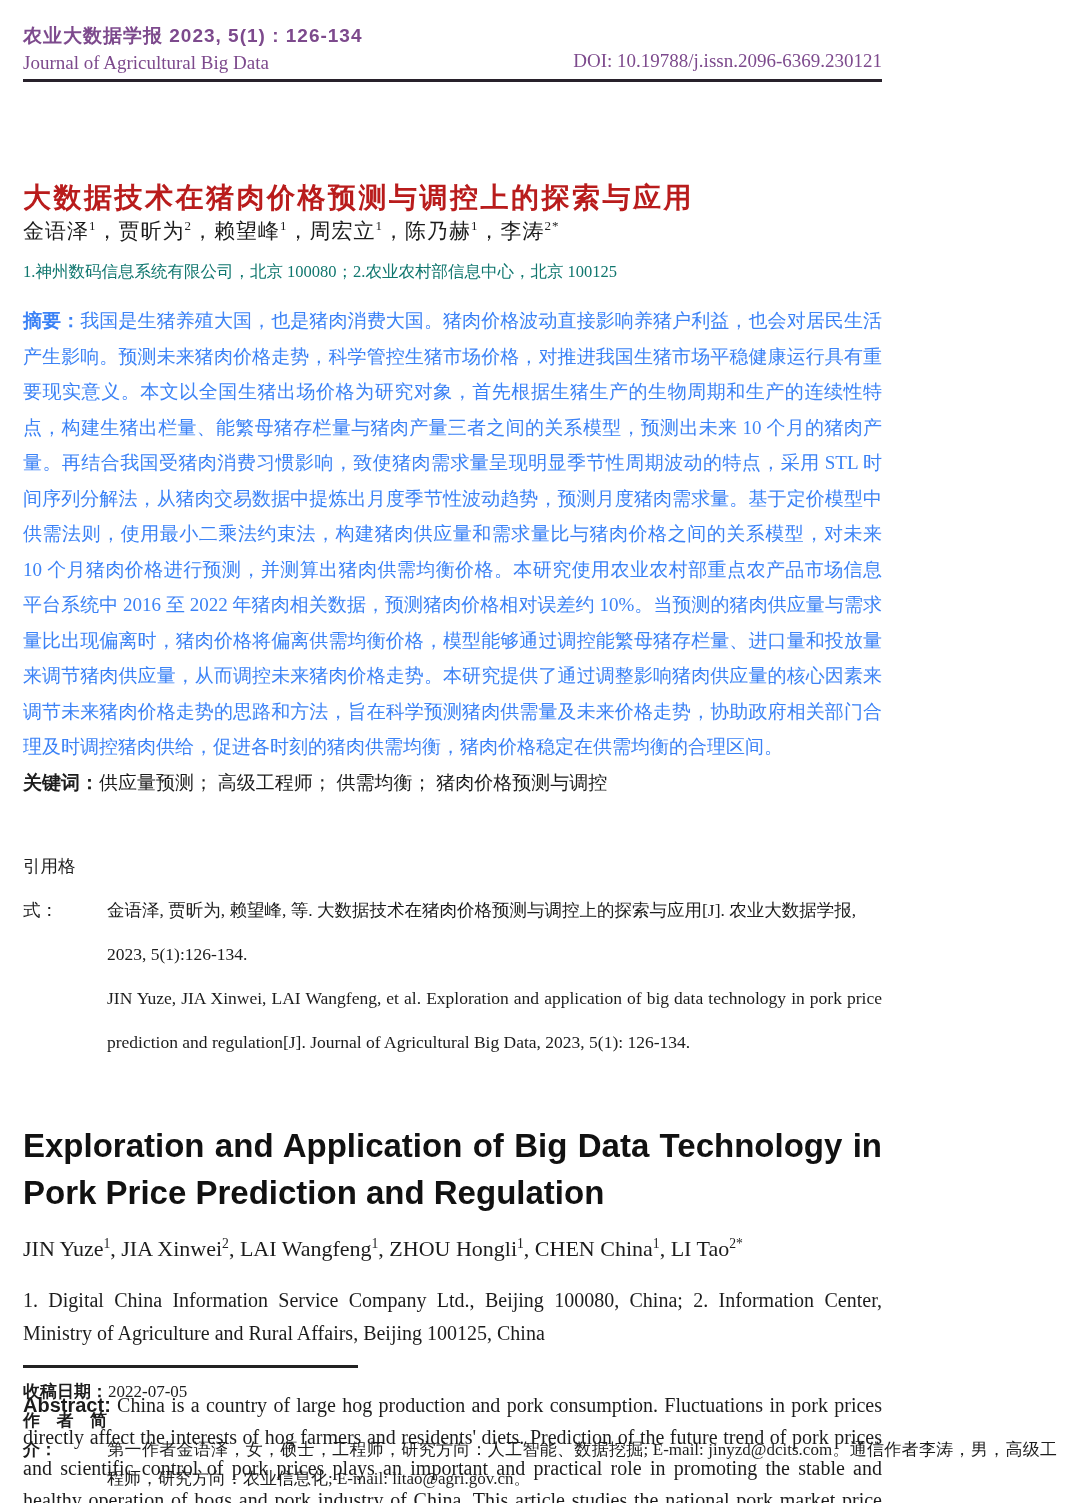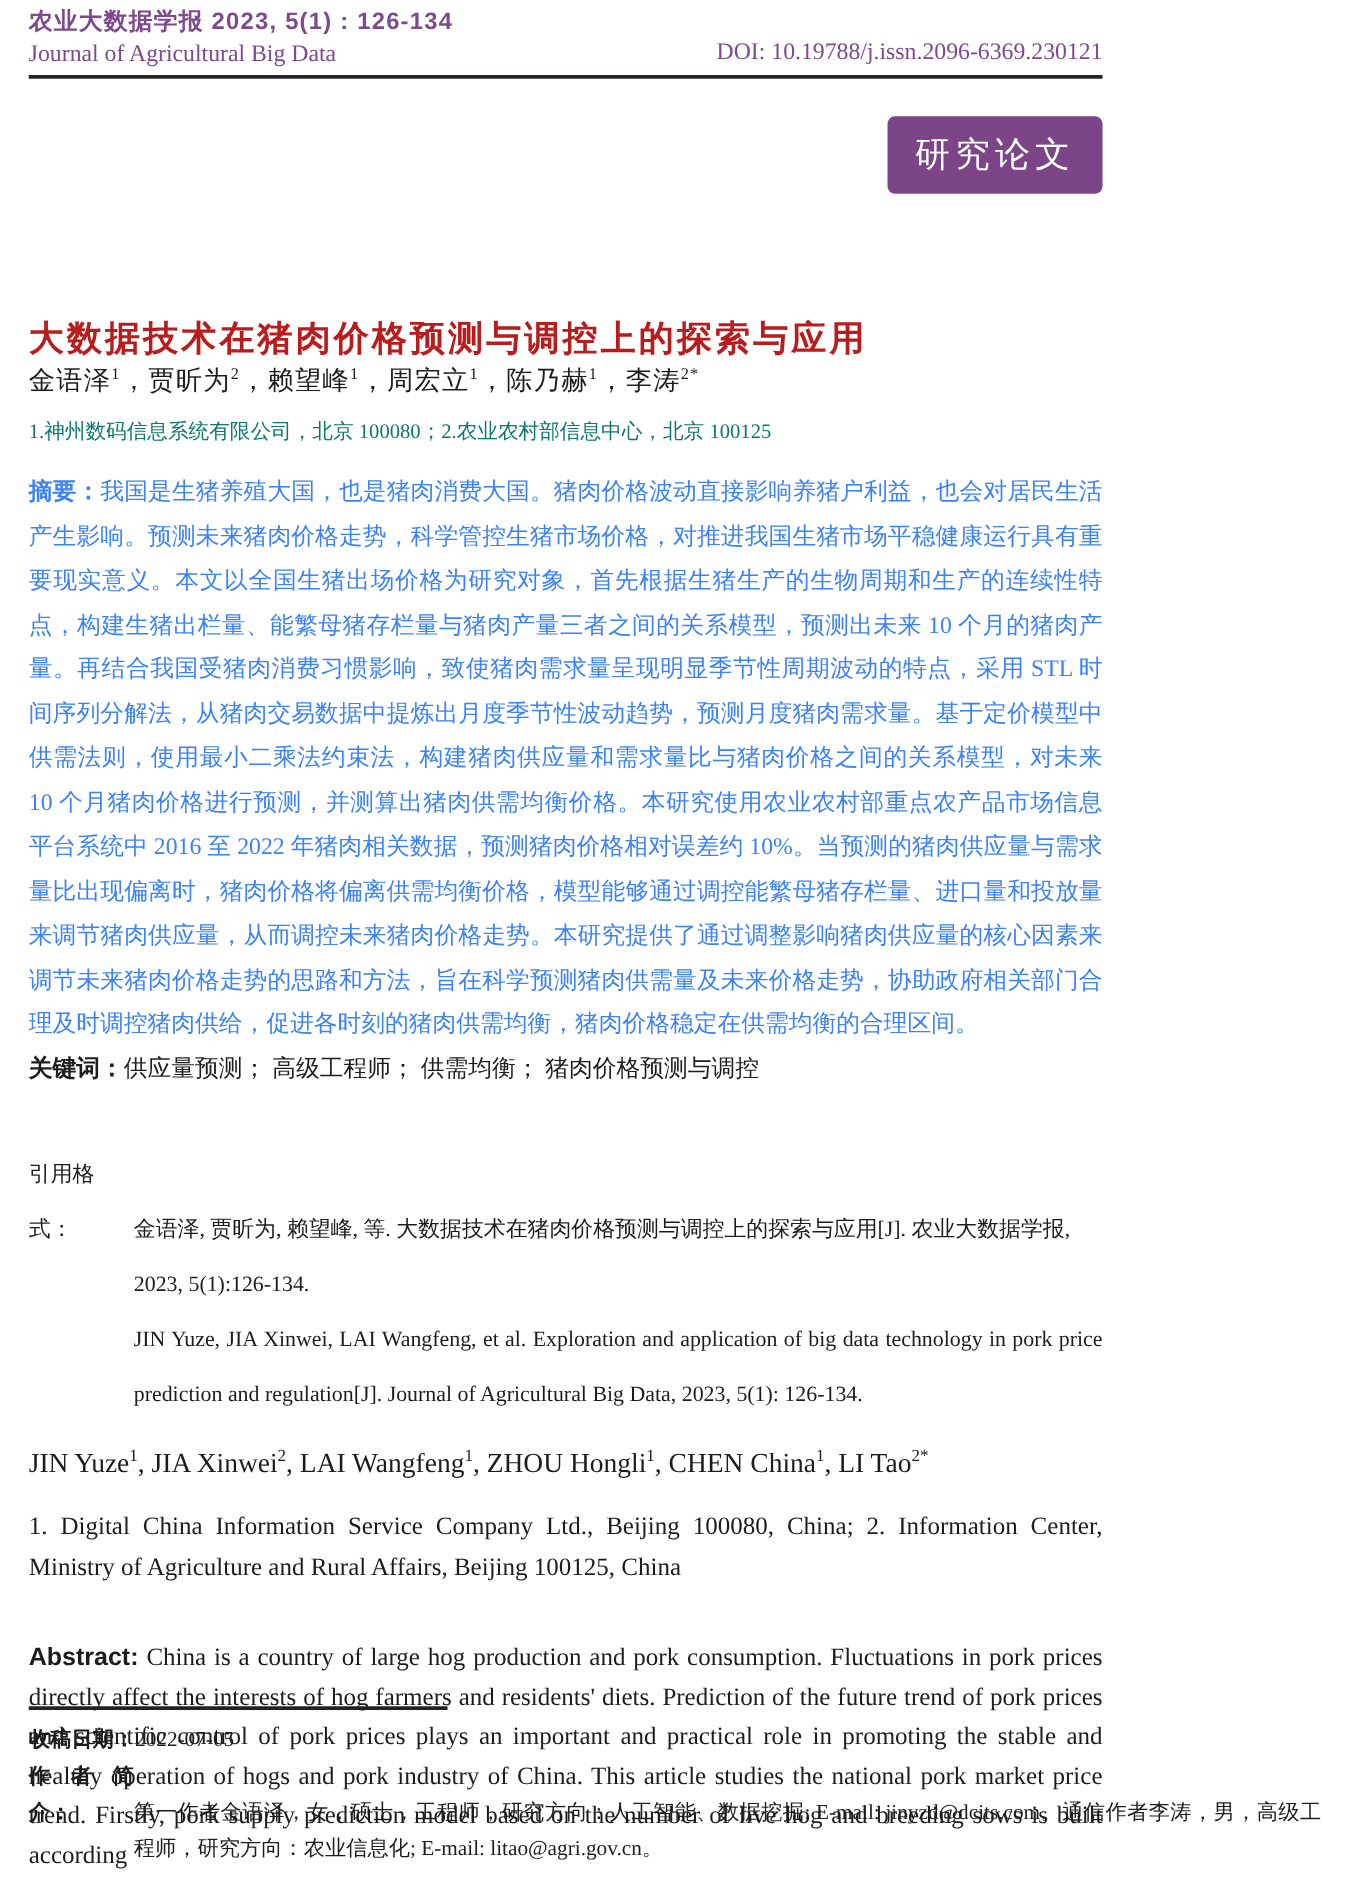--- a/index.html
+++ b/index.html
@@ -4,21 +4,21 @@
 <style>
   * { margin: 0; padding: 0; box-sizing: border-box; }
   html, body { background: #ffffff; }
   body {
     width: 1080px; height: 1503px;
     overflow: hidden;
     font-family: "Liberation Serif", serif;
     color: #1c1c1c;
     position: relative;
   }
-  .page { width: 905px; height: 1503px; padding: 4px 23px 0 23px; overflow: hidden; }
+  .page { width: 905px; height: 1503px; padding: 23px 23px 0 23px; overflow: hidden; }
 
   
   .header { display: flex; justify-content: space-between; align-items: flex-end; }
   .header-left .journal-cn {
     font-family: "Liberation Sans", sans-serif;
     font-size: 19px; font-weight: bold; color: #7d4a8d; letter-spacing: 1px;
   }
   .header-left .journal-en {
     font-family: "Liberation Serif", serif;
     font-size: 19px; color: #7d4a8d; margin-top: 3px;
@@ -87,36 +87,34 @@
 
   <div class="header">
     <div class="header-left">
       <div class="journal-cn">农业大数据学报  2023, 5(1) : 126-134</div>
       <div class="journal-en">Journal of Agricultural Big Data</div>
     </div>
     <div class="header-right">DOI: 10.19788/j.issn.2096-6369.230121</div>
   </div>
   <div class="header-rule"></div>
 
-  <div class="badge-row">
-    <div class="badge">研究论文</div>
-  </div>
 
   <h1 class="title-cn">大数据技术在猪肉价格预测与调控上的探索与应用</h1>
   <div class="authors-cn"><span>金语泽</span><sup>1</sup>，<span>贾昕为</span><sup>2</sup>，<span>赖望峰</span><sup>1</sup>，<span>周宏立</span><sup>1</sup>，<span>陈乃赫</span><sup>1</sup>，<span>李涛</span><sup>2*</sup></div>
   <div class="affil-cn">1.神州数码信息系统有限公司，北京 100080；2.农业农村部信息中心，北京 100125</div>
 
   <p class="abstract-cn"><span class="label-cn">摘要：</span><span>我国是生猪养殖大国，也是猪肉消费大国。猪肉价格波动直接影响养猪户利益，也会对居民生活产生影响。预测未来猪肉价格走势，科学管控生猪市场价格，对推进我国生猪市场平稳健康运行具有重要现实意义。本文以全国生猪出场价格为研究对象，首先根据生猪生产的生物周期和生产的连续性特点，构建生猪出栏量、能繁母猪存栏量与猪肉产量三者之间的关系模型，预测出未来 10 个月的猪肉产量。再结合我国受猪肉消费习惯影响，致使猪肉需求量呈现明显季节性周期波动的特点，采用 STL 时间序列分解法，从猪肉交易数据中提炼出月度季节性波动趋势，预测月度猪肉需求量。基于定价模型中供需法则，使用最小二乘法约束法，构建猪肉供应量和需求量比与猪肉价格之间的关系模型，对未来 10 个月猪肉价格进行预测，并测算出猪肉供需均衡价格。本研究使用农业农村部重点农产品市场信息平台系统中 2016 至 2022 年猪肉相关数据，预测猪肉价格相对误差约 10%。当预测的猪肉供应量与需求量比出现偏离时，猪肉价格将偏离供需均衡价格，模型能够通过调控能繁母猪存栏量、进口量和投放量来调节猪肉供应量，从而调控未来猪肉价格走势。本研究提供了通过调整影响猪肉供应量的核心因素来调节未来猪肉价格走势的思路和方法，旨在科学预测猪肉供需量及未来价格走势，协助政府相关部门合理及时调控猪肉供给，促进各时刻的猪肉供需均衡，猪肉价格稳定在供需均衡的合理区间。</span></p>
   <p class="keywords-cn"><span class="label-cn">关键词：</span><span>供应量预测； 高级工程师； 供需均衡； 猪肉价格预测与调控</span></p>
 
   <div class="citation hang">
     <p class="cn-cite"><span class="hang-label">引用格式：</span><span>金语泽, 贾昕为, 赖望峰, 等. 大数据技术在猪肉价格预测与调控上的探索与应用[J]. 农业大数据学报, 2023, 5(1):126-134.</span></p>
     <p class="en-cite">JIN Yuze, JIA Xinwei, LAI Wangfeng, et al. Exploration and application of big data technology in pork price prediction and regulation[J]. Journal of Agricultural Big Data, 2023, 5(1): 126-134.</p>
   </div>
 
+  <h2 class="title-en">Exploration and Application of Big Data Technology in Pork Price Prediction and Regulation</h2>
   <div class="authors-en"><span>JIN Yuze</span><sup>1</sup>, <span>JIA Xinwei</span><sup>2</sup>, <span>LAI Wangfeng</span><sup>1</sup>, <span>ZHOU Hongli</span><sup>1</sup>, <span>CHEN China</span><sup>1</sup>, <span>LI Tao</span><sup>2*</sup></div>
   <div class="affil-en">1. Digital China Information Service Company Ltd., Beijing 100080, China; 2. Information Center, Ministry of Agriculture and Rural Affairs, Beijing 100125, China</div>
 
   <p class="abstract-en"><span class="label-en">Abstract:</span> <span>China is a country of large hog production and pork consumption. Fluctuations in pork prices directly affect the interests of hog farmers and residents' diets. Prediction of the future trend of pork prices and scientific control of pork prices plays an important and practical role in promoting the stable and healthy operation of hogs and pork industry of China. This article studies the national pork market price trend. Firstly, pork supply prediction model based on the number of live hog and breeding sows is built according</span></p>
 
   <div class="footer">
     <div class="footnote-rule"></div>
     <p class="received"><span class="label-cn">收稿日期：</span><span>2022-07-05</span></p>
     <p class="bio hang"><span class="hang-label label-cn">作者简介：</span><span>第一作者金语泽，女，硕士，工程师，研究方向：人工智能、数据挖掘; E-mail: jinyzd@dcits.com。通信作者李涛，男，高级工程师，研究方向：农业信息化; E-mail: litao@agri.gov.cn。</span></p>
   </div>

